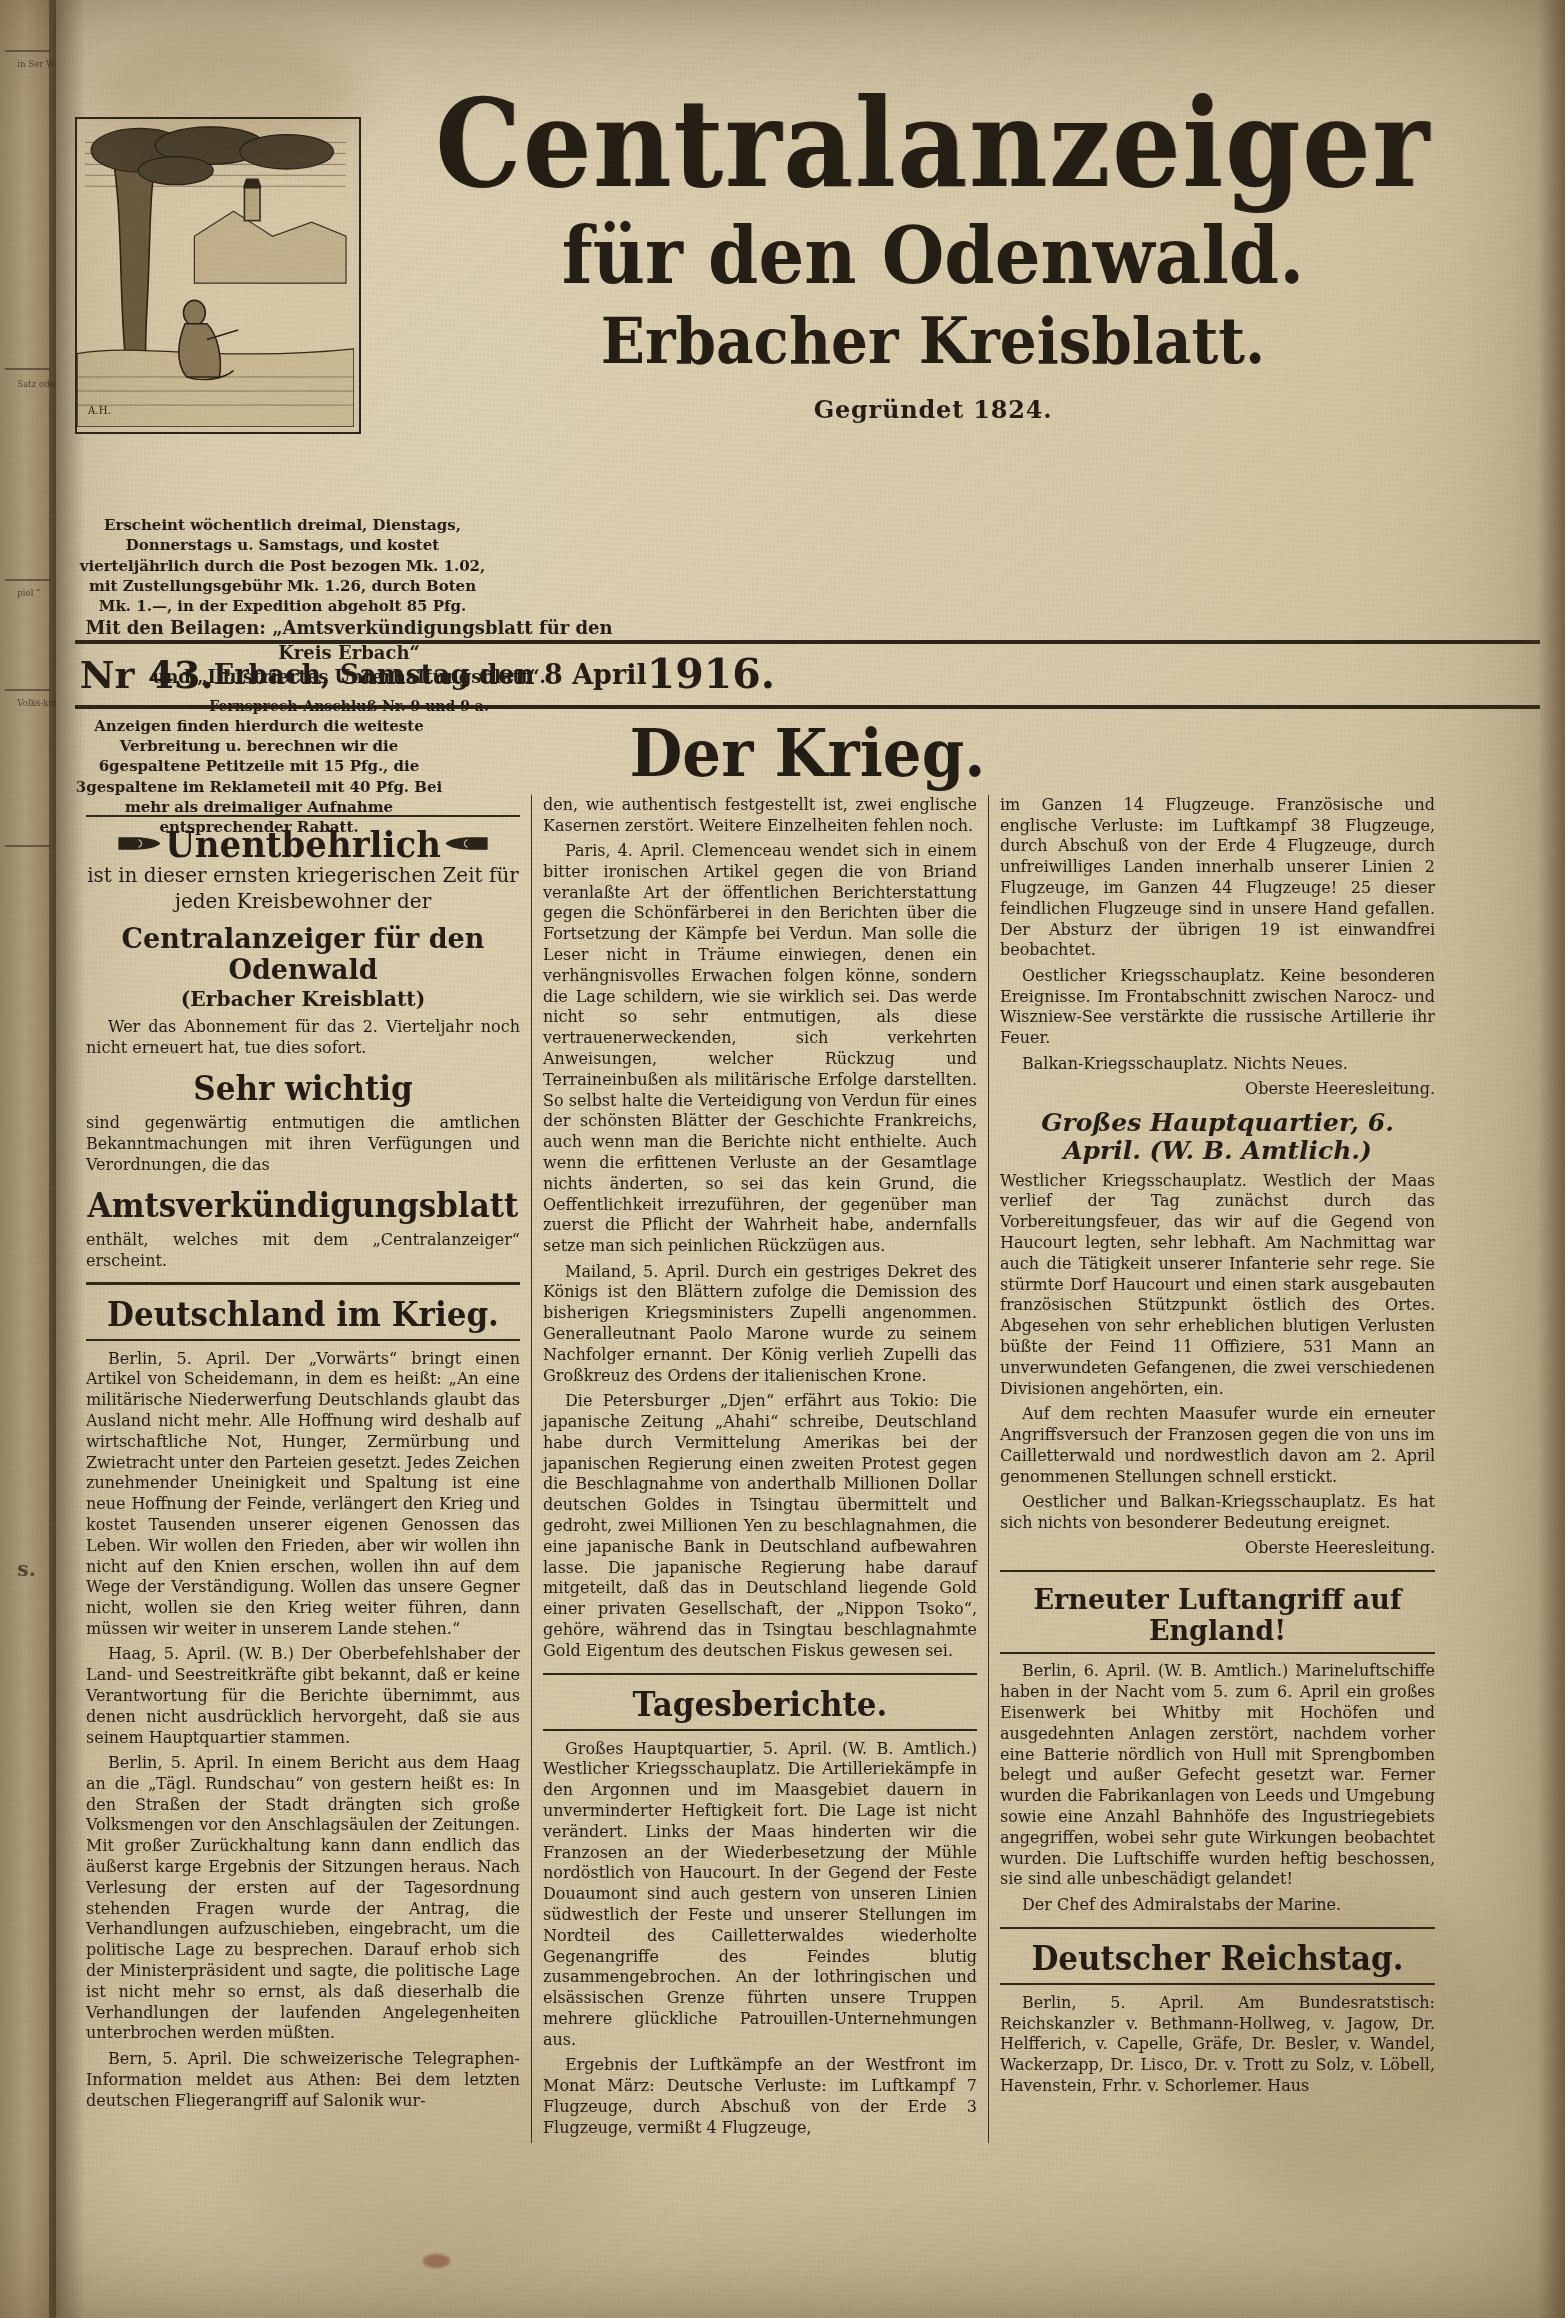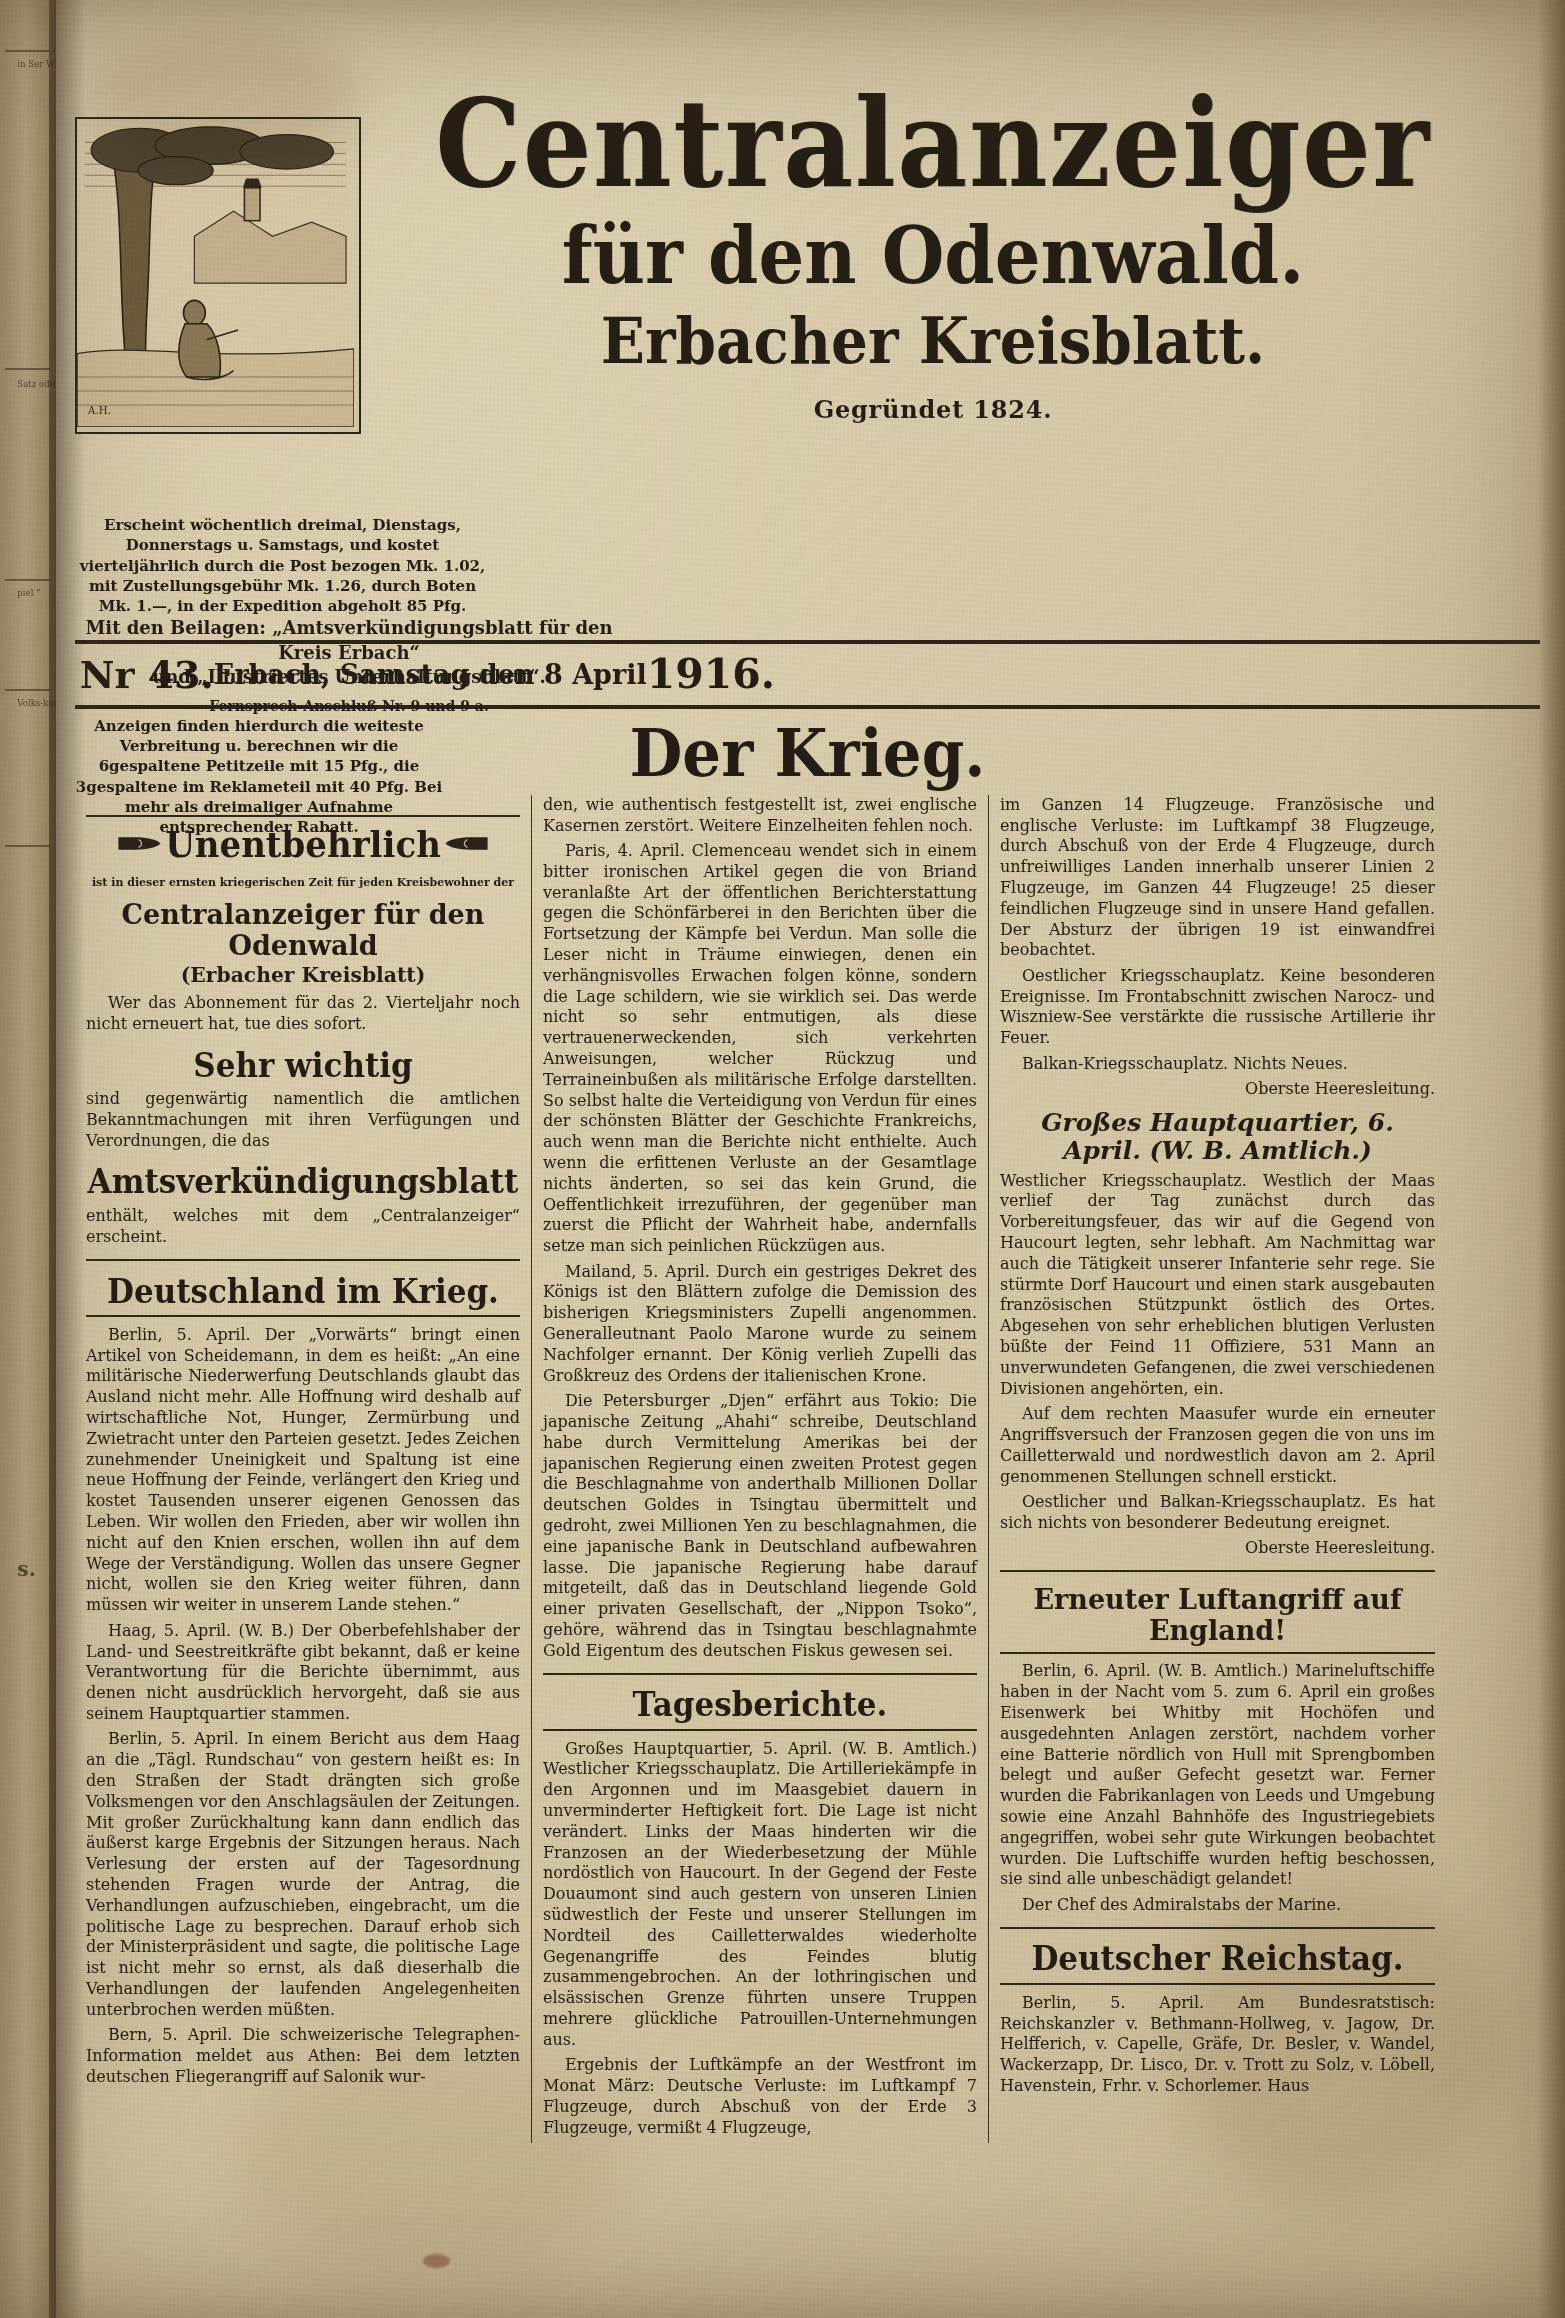--- a/index.html
+++ b/index.html
@@ -340,28 +340,28 @@
           </span>
           <span class="word">Unentbehrlich</span>
           <span class="hand flip">
             <svg viewBox="0 0 86 34" width="67" height="27">
               <path d="M2 17 L30 17 L30 9 L52 9 C66 9 80 12 84 17 C80 22 66 25 52 25 L30 25 L30 17 Z" fill="#2b2318"></path>
               <path d="M56 12 q8 5 0 10" stroke="#d8caa9" stroke-width="1.5" fill="none"></path>
             </svg>
           </span>
         </div>
 
-        <p class="noind center" style="font-size:11px; margin-top:15px;font-weight:bold;">ist in dieser ernsten kriegerischen Zeit für jeden Kreisbewohner der</p>
+        <p class="noind center" style="font-size:20px; margin-top:1px;">ist in dieser ernsten kriegerischen Zeit für jeden Kreisbewohner der</p>
 
         <div class="ad-title">Centralanzeiger für den Odenwald</div>
         <div class="ad-sub">(Erbacher Kreisblatt)</div>
         <p>Wer das Abonnement für das 2. Vierteljahr noch nicht erneuert hat, tue dies sofort.</p>
 
         <h2 class="subhead">Sehr wichtig</h2>
-        <p class="noind">sind gegenwärtig namentlich die amtlichen Bekanntmachungen mit ihren Verfügungen und Verordnungen, die das</p>
+        <p class="noind">sind gegenwärtig entmutigen die amtlichen Bekanntmachungen mit ihren Verfügungen und Verordnungen, die das</p>
 
         <h2 class="subhead">Amtsverkündigungsblatt</h2>
         <p class="noind">enthält, welches mit dem „Centralanzeiger“ erscheint.</p>
 
         <div class="hr-col"></div>
 
         <h2 class="subhead">Deutschland im Krieg.</h2>
         <div class="hr-col thin" style="margin:3.1px 0 7.8px 0;"></div>
 
         <p>Berlin, 5. April. Der „Vorwärts“ bringt einen Artikel von Scheidemann, in dem es heißt: „An eine militärische Niederwerfung Deutschlands glaubt das Ausland nicht mehr. Alle Hoffnung wird deshalb auf wirtschaftliche Not, Hunger, Zermürbung und Zwietracht unter den Parteien gesetzt. Jedes Zeichen zunehmender Uneinigkeit und Spaltung ist eine neue Hoffnung der Feinde, verlängert den Krieg und kostet Tausenden unserer eigenen Genossen das Leben. Wir wollen den Frieden, aber wir wollen ihn nicht auf den Knien erschen, wollen ihn auf dem Wege der Verständigung. Wollen das unsere Gegner nicht, wollen sie den Krieg weiter führen, dann müssen wir weiter in unserem Lande stehen.“</p>

